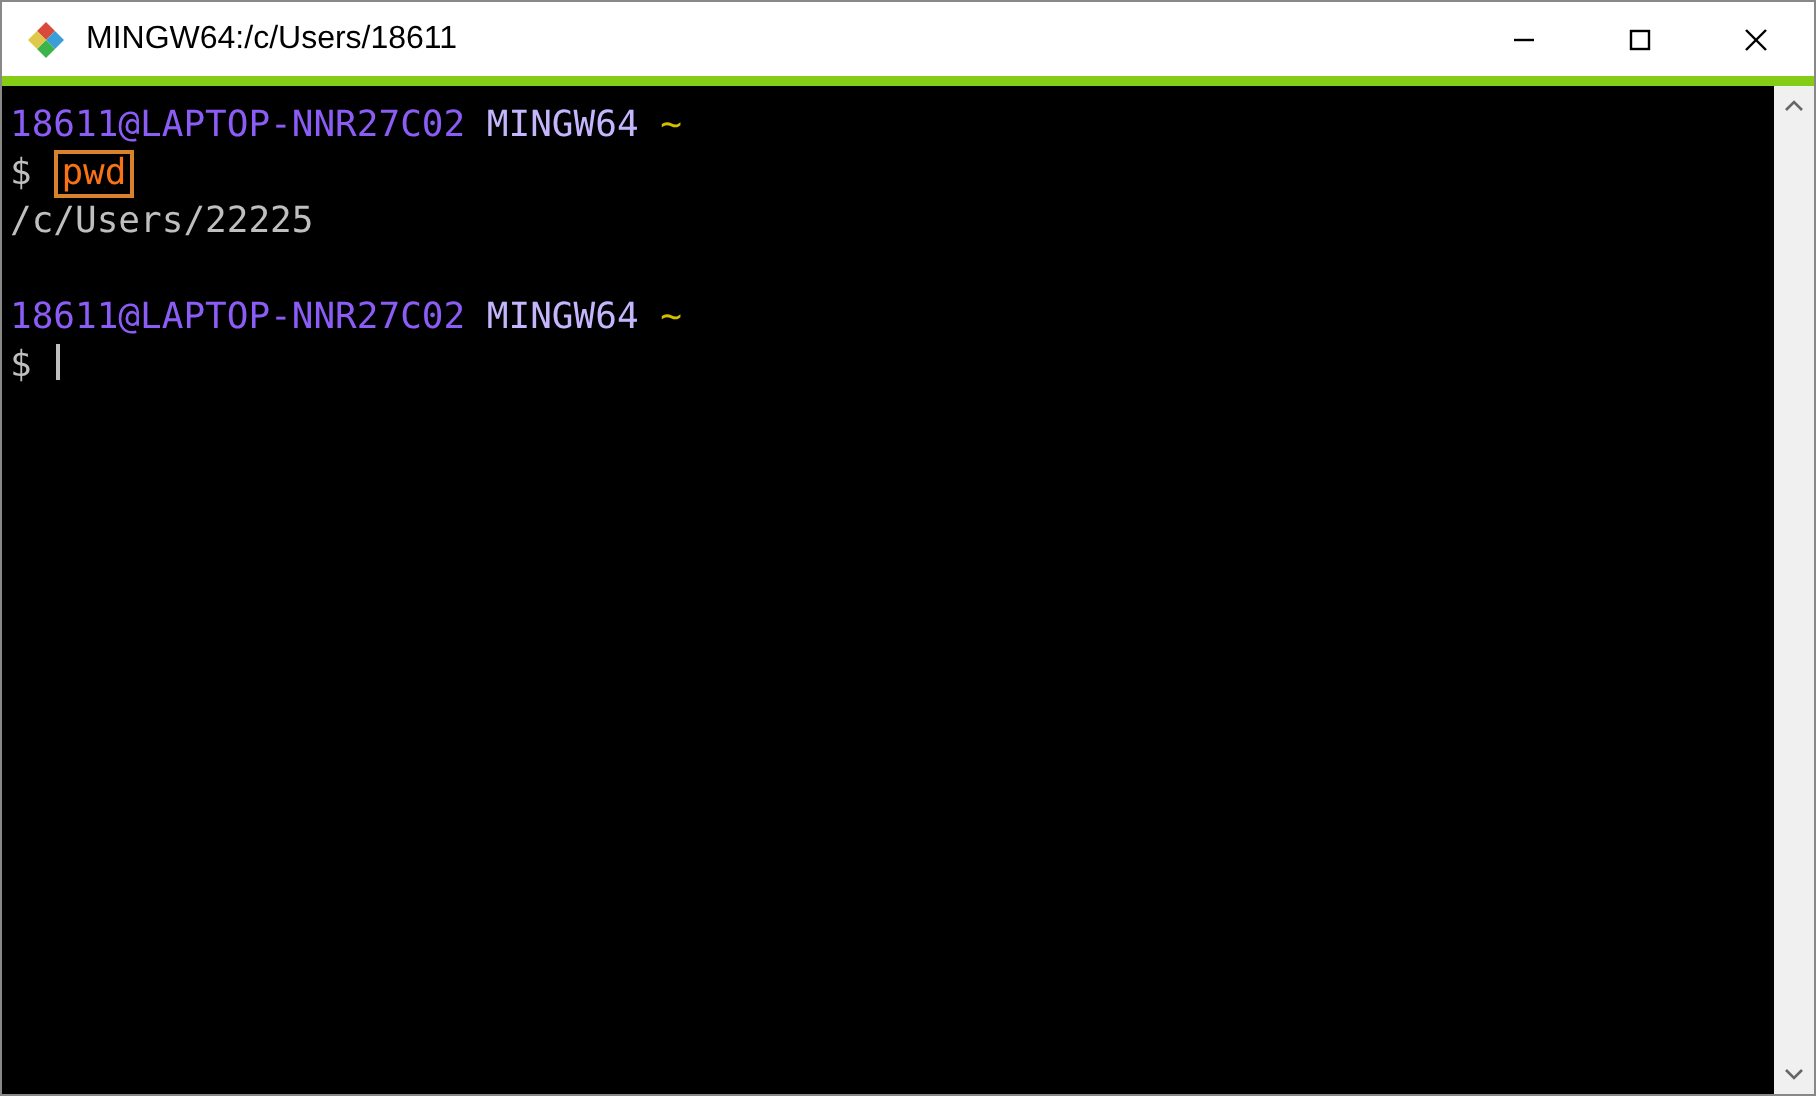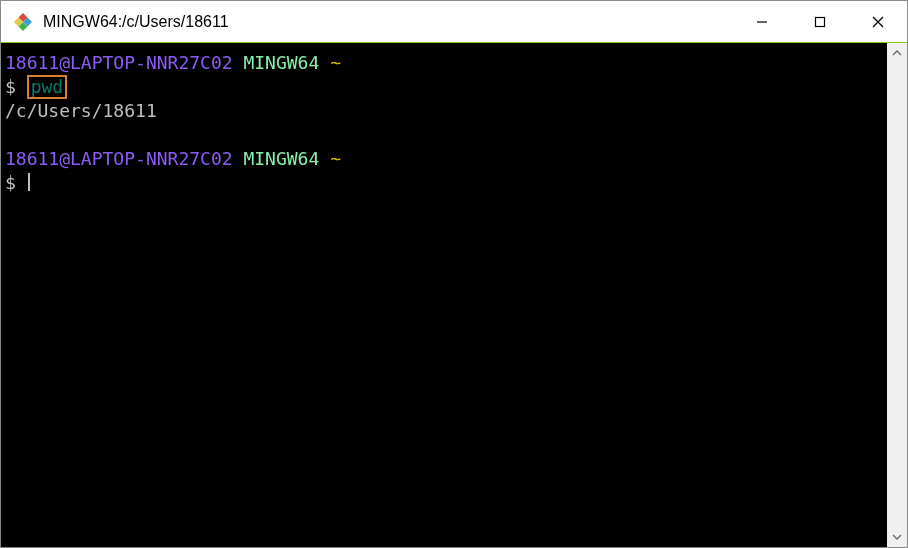--- a/index.html
+++ b/index.html
@@ -16,21 +16,21 @@
       border: 1px solid #888;
       display: flex;
       flex-direction: column;
       background: #fff;
     }
     .titlebar {
       height: 42px;
       display: flex;
       align-items: center;
       background: #fff;
-      border-bottom: 1px solid #84cc16;
+      border-bottom: 5px solid #84cc16;
       user-select: none;
     }
     .titlebar-icon {
       width: 20px;
       height: 20px;
       margin-left: 12px;
       margin-right: 10px;
       flex-shrink: 0;
     }
     .titlebar-title {
@@ -87,25 +87,25 @@
       color: #666;
       font-size: 10px;
       cursor: pointer;
     }
     .scroll-track {
       flex: 1;
       width: 100%;
       background: #f0f0f0;
     }
     .ps-userhost { color: #8b5cf6; }
-    .ps-mingw   { color: #86efac; }
+    .ps-mingw   { color: #c4b5fd; }
     .ps-path    { color: #d0c000; }
     .ps-dollar  { color: #bfbfbf; }
     .output     { color: #bfbfbf; }
-    .cmd        { color: #0f766e; margin-top: 48px; }
+    .cmd        { color: #f97316; margin-top: 48px; }
     .highlight-box {
       border: 2px solid #d9822b;
       padding: 0 2px;
       display: inline-block;
       line-height: 20px;
     }
     .cursor {
       display: inline-block;
       width: 2px;
       height: 18px;
@@ -147,21 +147,21 @@
             <line x1="2" y1="2" x2="12" y2="12" stroke="#000" stroke-width="1.2"></line>
             <line x1="12" y1="2" x2="2" y2="12" stroke="#000" stroke-width="1.2"></line>
           </svg>
       </div>
     </div>
   </div>
 
   <div class="terminal-wrapper">
     <div class="terminal"><span class="ps-userhost">18611@LAPTOP-NNR27C02</span> <span class="ps-mingw">MINGW64</span> <span class="ps-path">~</span>
 <span class="ps-dollar">$</span> <span class="highlight-box"><span class="cmd">pwd</span></span>
-<span class="output">/c/Users/18611</span>
+<span class="output">/c/Users/22225</span>
 
 <span class="ps-userhost">18611@LAPTOP-NNR27C02</span> <span class="ps-mingw">MINGW64</span> <span class="ps-path">~</span>
 <span class="ps-dollar">$</span> <span class="cursor"></span>
 </div>
 
     <div class="scrollbar">
       <div class="scroll-arrow">
         <svg viewBox="0 0 10 10" width="10" height="10">
             <polyline points="1,7 5,3 9,7" fill="none" stroke="#666" stroke-width="1.3"></polyline>
           </svg>

